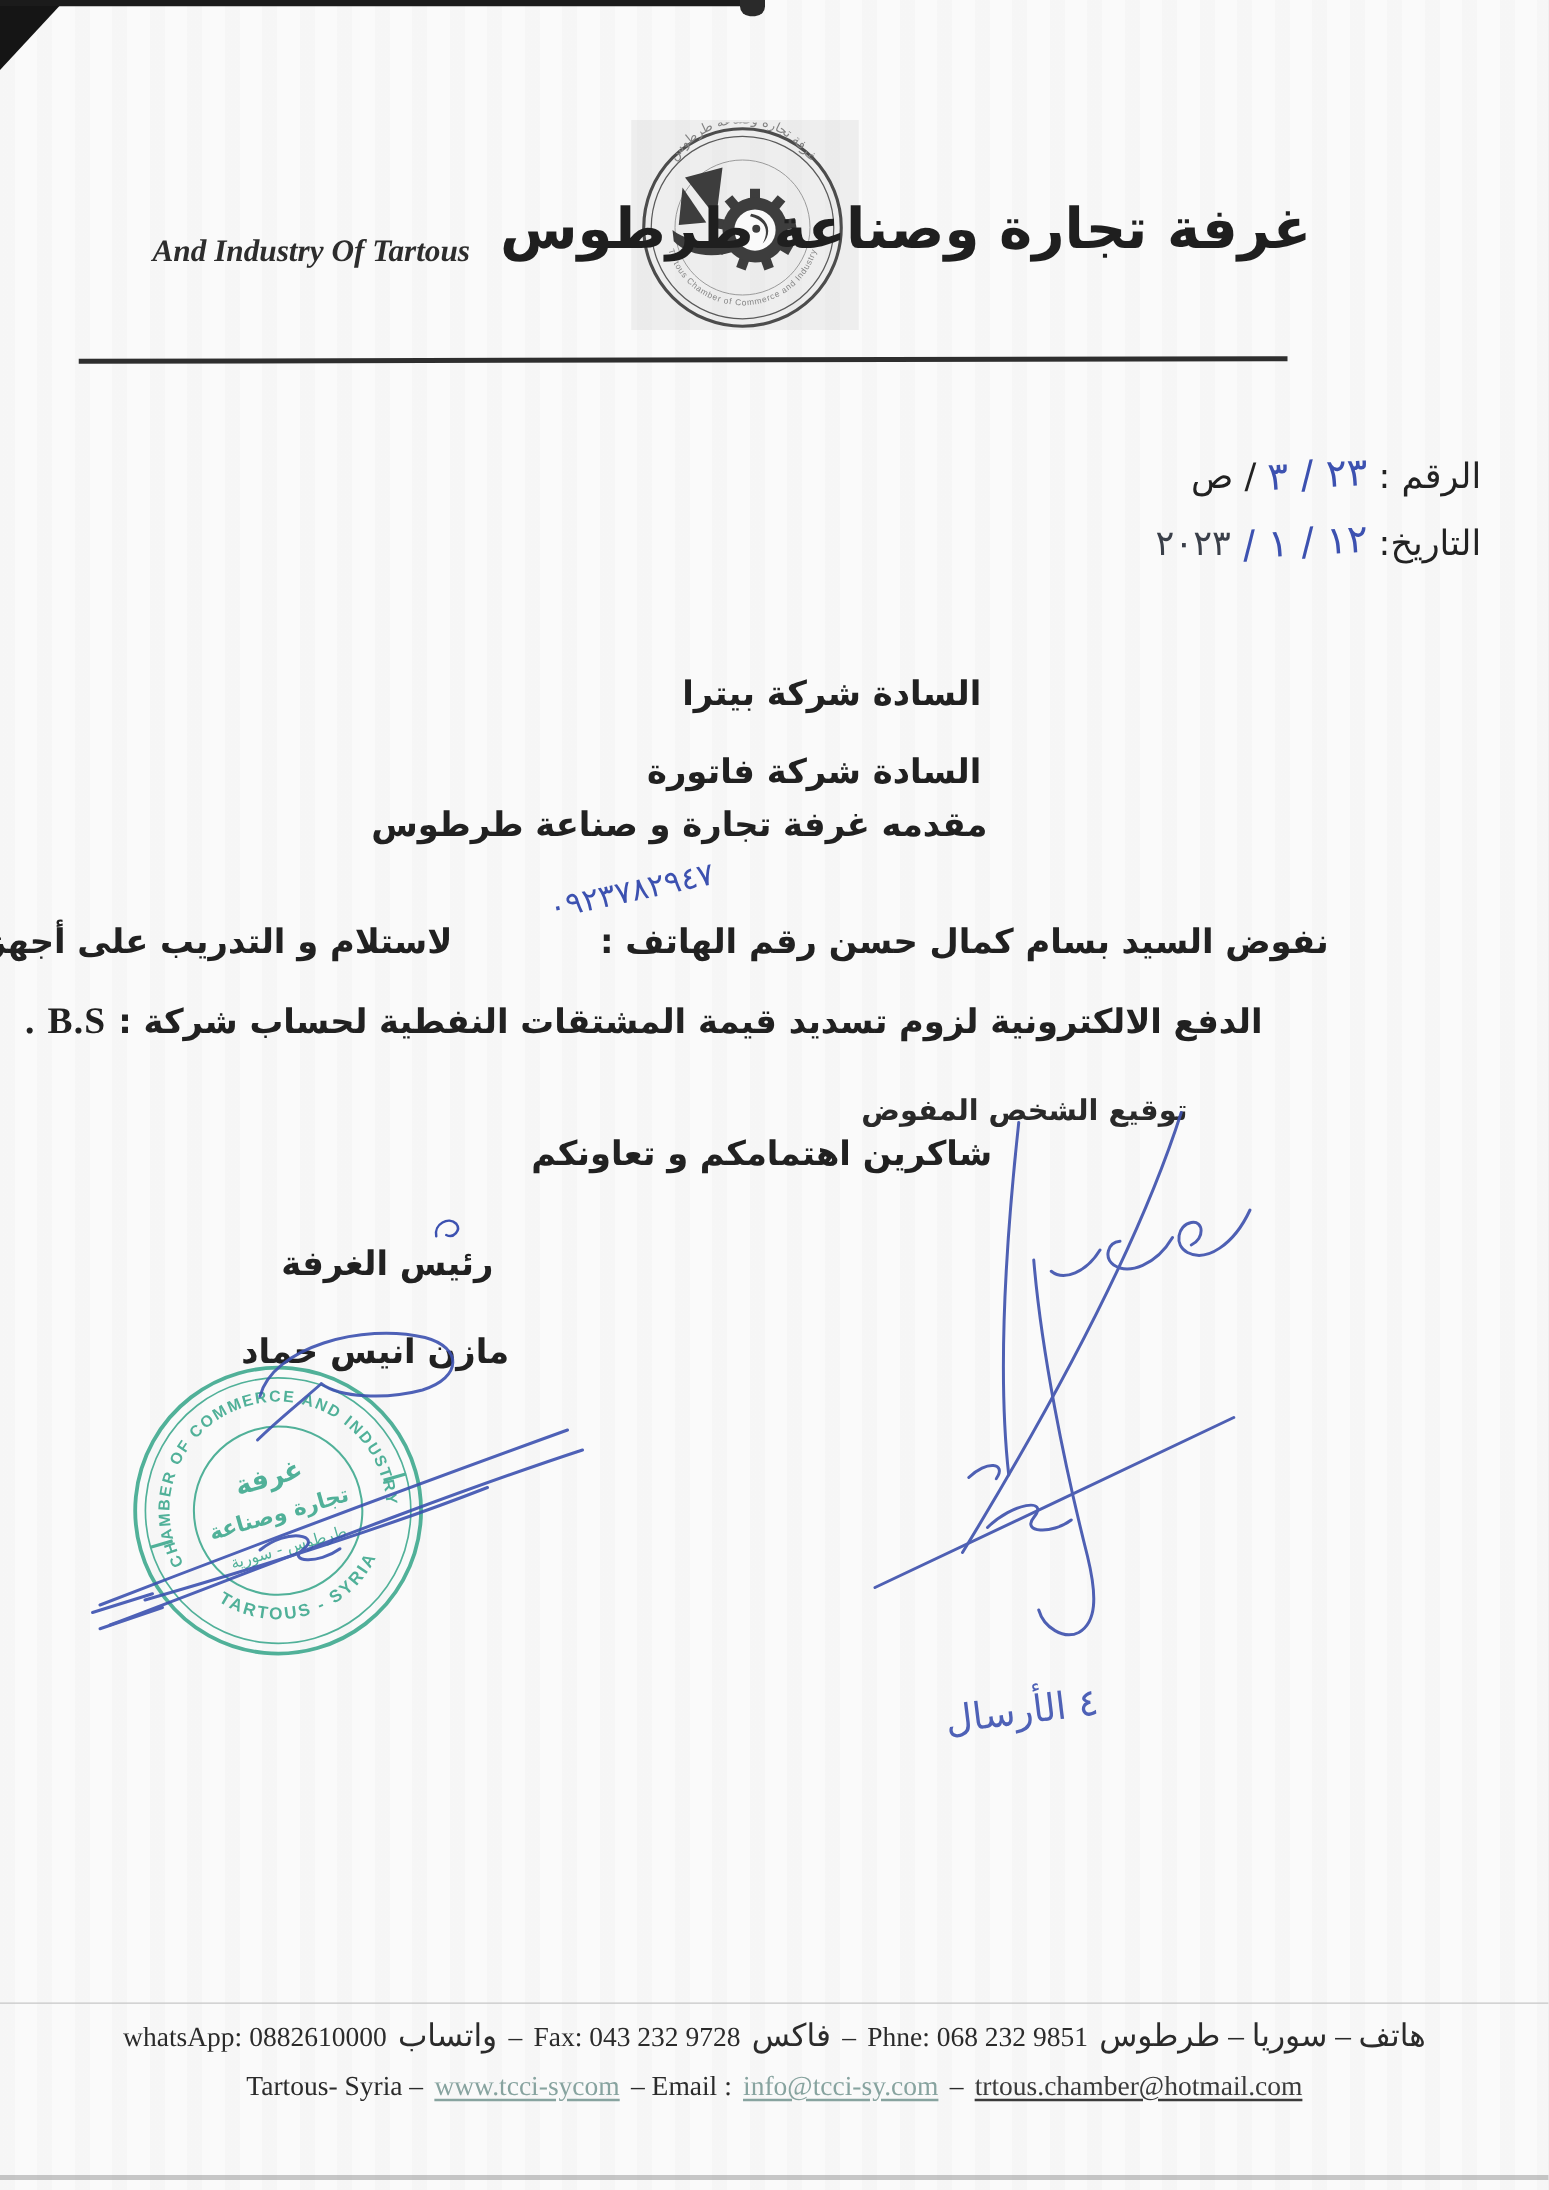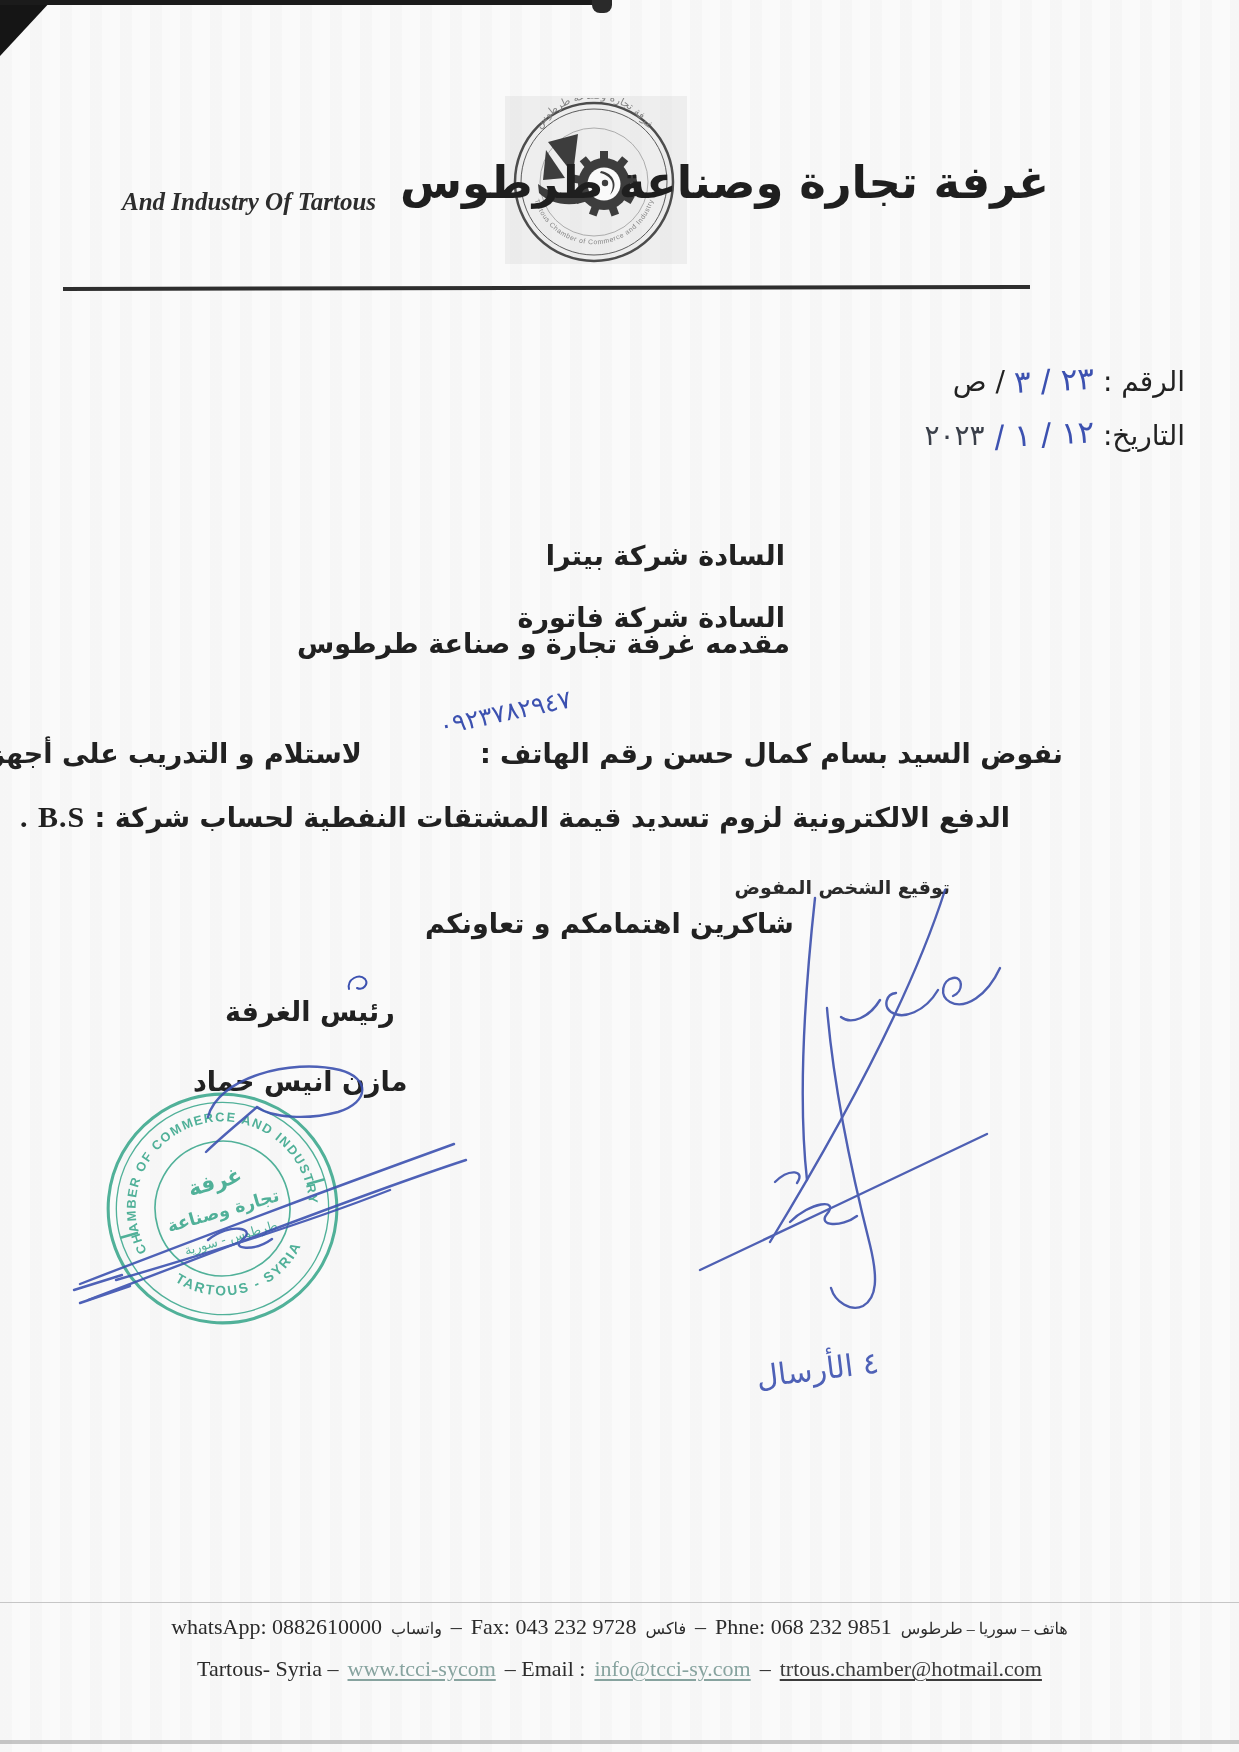--- a/index.html
+++ b/index.html
@@ -27,40 +27,40 @@
   
   .ref{direction:rtl;font-size:28px;color:#222;white-space:nowrap;}
   .ref-number{right:54px;top:362px;}
   .ref-date{right:54px;top:416px;}
   .hw{color:#3c51b0;font-size:31px;display:inline-block;transform:rotate(-3deg);letter-spacing:2px;}
   .yr{color:#3a3f49;letter-spacing:1px;}
   
   .bline{direction:rtl;font-size:27px;font-weight:700;color:#212121;white-space:nowrap;}
   .b1{right:454px;top:540px;}
   .b2{right:454px;top:602px;}
-  .b3{right:449px;top:628px;}
+  .b3{right:449px;top:645px;}
   .phone-hw{left:438px;top:698px;color:#3c51b0;font-size:25px;letter-spacing:2px;transform:rotate(-12deg);direction:rtl;}
   .b4{right:176px;top:738px;}
   .b4 .gap{display:inline-block;width:118px;}
   .b5{right:229px;top:800px;}
   .b5 .latin{font-family:"Liberation Serif",serif;font-size:30px;font-weight:700;letter-spacing:1px;}
-  .sig-caption{right:289px;top:876px;direction:rtl;font-size:19px;font-weight:700;color:#2a2a2a;}
+  .sig-caption{right:289px;top:876px;direction:rtl;font-size:23px;font-weight:700;color:#2a2a2a;}
   .thanks{left:425px;top:864px;margin-top:44px;}
   
   .closing-title{left:225px;top:996px;}
   .closing-name{left:193px;top:1066px;}
   .note-hw{left:756px;top:1352px;color:#3c51b0;font-size:30px;direction:rtl;transform:rotate(-7deg);letter-spacing:3px;opacity:.9;}
   svg.ink{overflow:visible;}
   
   .footer-rule{left:0;top:1602px;width:1239px;height:1px;background:#c6c6c6;}
   .footer-line{left:0;top:1614px;width:1239px;display:flex;justify-content:center;align-items:baseline;gap:9px;font-family:"Liberation Serif",serif;font-size:22px;color:#2b2b2b;white-space:nowrap;}
   .footer-line2{top:1656px;}
   .flink{color:#87a39f;text-decoration:underline;text-underline-offset:3px;}
   .flink.dark{color:#3b3b3b;}
-  .f-ar{font-size:16px;}
+  .f-ar{font-size:25px;}
 </style>
 </head>
 <body>
 
 <div class="page">
 
   <div class="abs corner-tl"></div>
   <div class="abs top-edge"></div>
   <div class="abs top-blob"></div>
   <div class="abs bottom-edge"></div>

